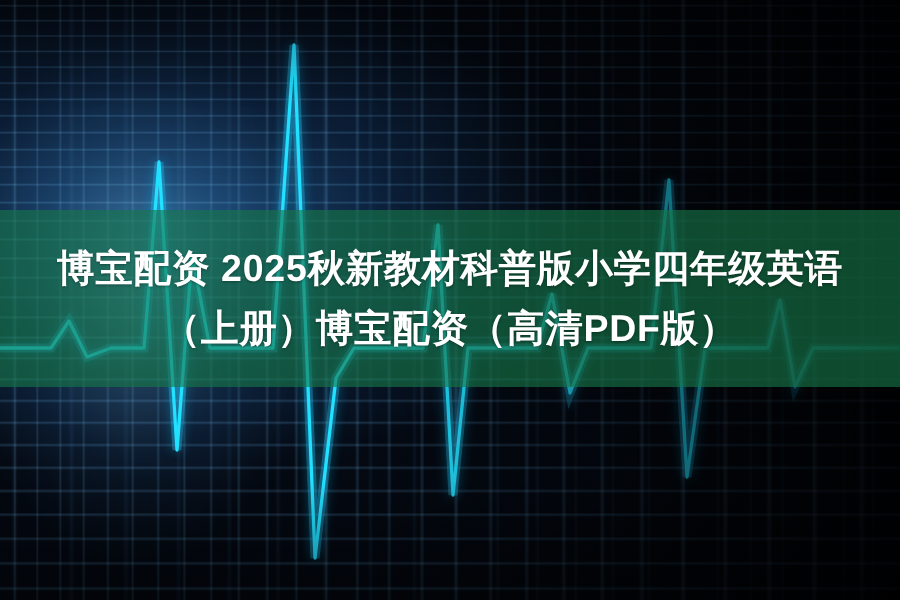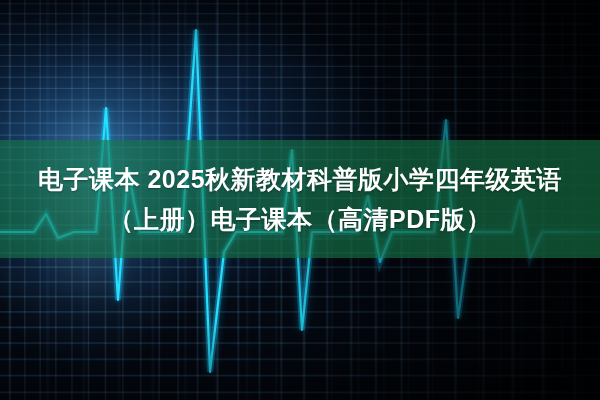--- a/index.html
+++ b/index.html
@@ -153,16 +153,16 @@
         </feMerge>
       </filter>
     </defs>
     <polyline id="wave-glow" fill="none" stroke="#1fb7e8" stroke-width="6" stroke-opacity="0.35" filter="url(#softglow)" points="0,232 34,232 46,214 58,238 74,232 96,232 106,108 118,300 128,170 140,232 168,232 182,232 196,30 210,372 224,252 236,232 268,232 282,232 292,150 302,330 312,232 344,232 358,232 368,196 380,262 392,232 420,232 434,232 446,120 458,318 470,232 498,232 512,232 520,200 530,258 542,232 600,232"></polyline>
     <polyline id="wave-line" fill="none" stroke="#22e0ff" stroke-width="2.2" stroke-linejoin="round" stroke-linecap="round" points="0,232 34,232 46,214 58,238 74,232 96,232 106,108 118,300 128,170 140,232 168,232 182,232 196,30 210,372 224,252 236,232 268,232 282,232 292,150 302,330 312,232 344,232 358,232 368,196 380,262 392,232 420,232 434,232 446,120 458,318 470,232 498,232 512,232 520,200 530,258 542,232 600,232"></polyline>
   </svg>
 
   <div class="vignette"></div>
 
   <div class="caption-band">
-    <div class="caption-text">电子课本 2025秋新教材科普版小学四年级英语（上册）电子课本（高清PDF版）</div>
+    <div class="caption-text">博宝配资 2025秋新教材科普版小学四年级英语（上册）博宝配资（高清PDF版）</div>
   </div>
 
 </div>
 
 </body></html>

